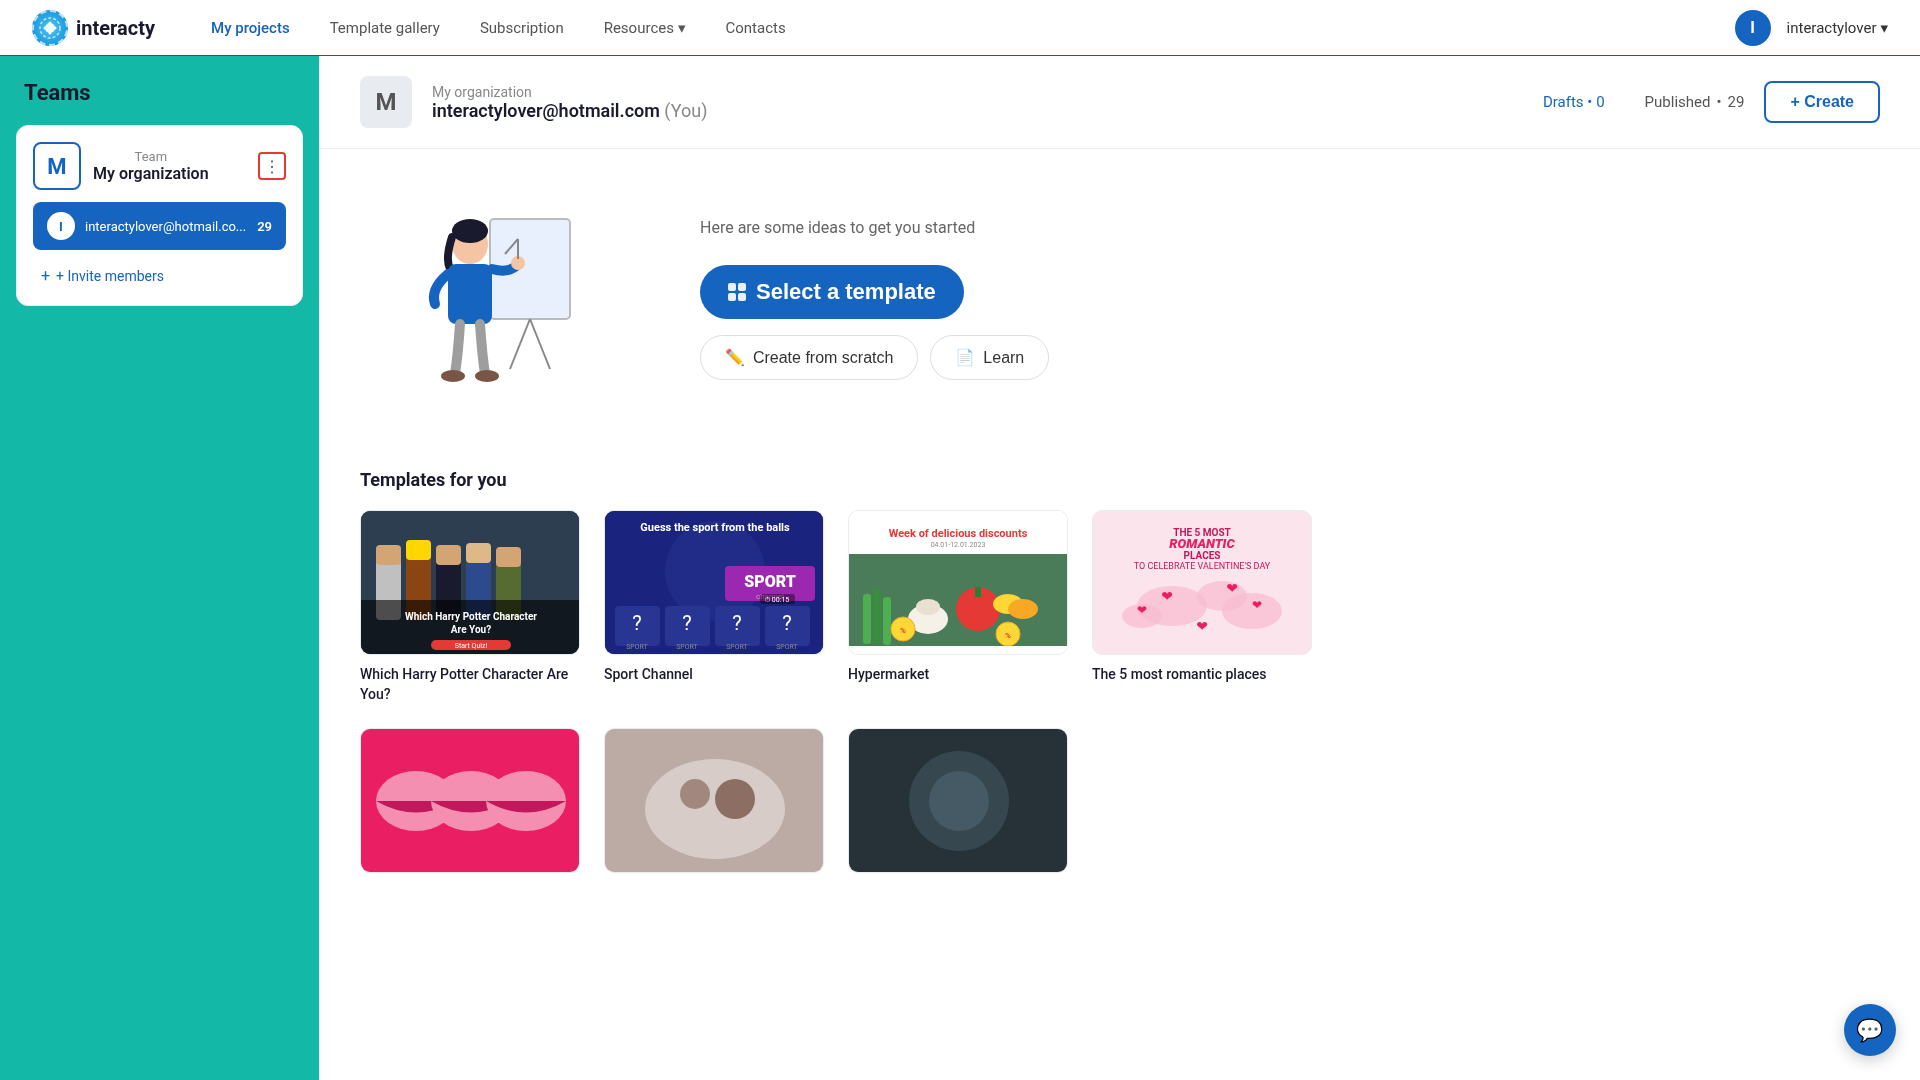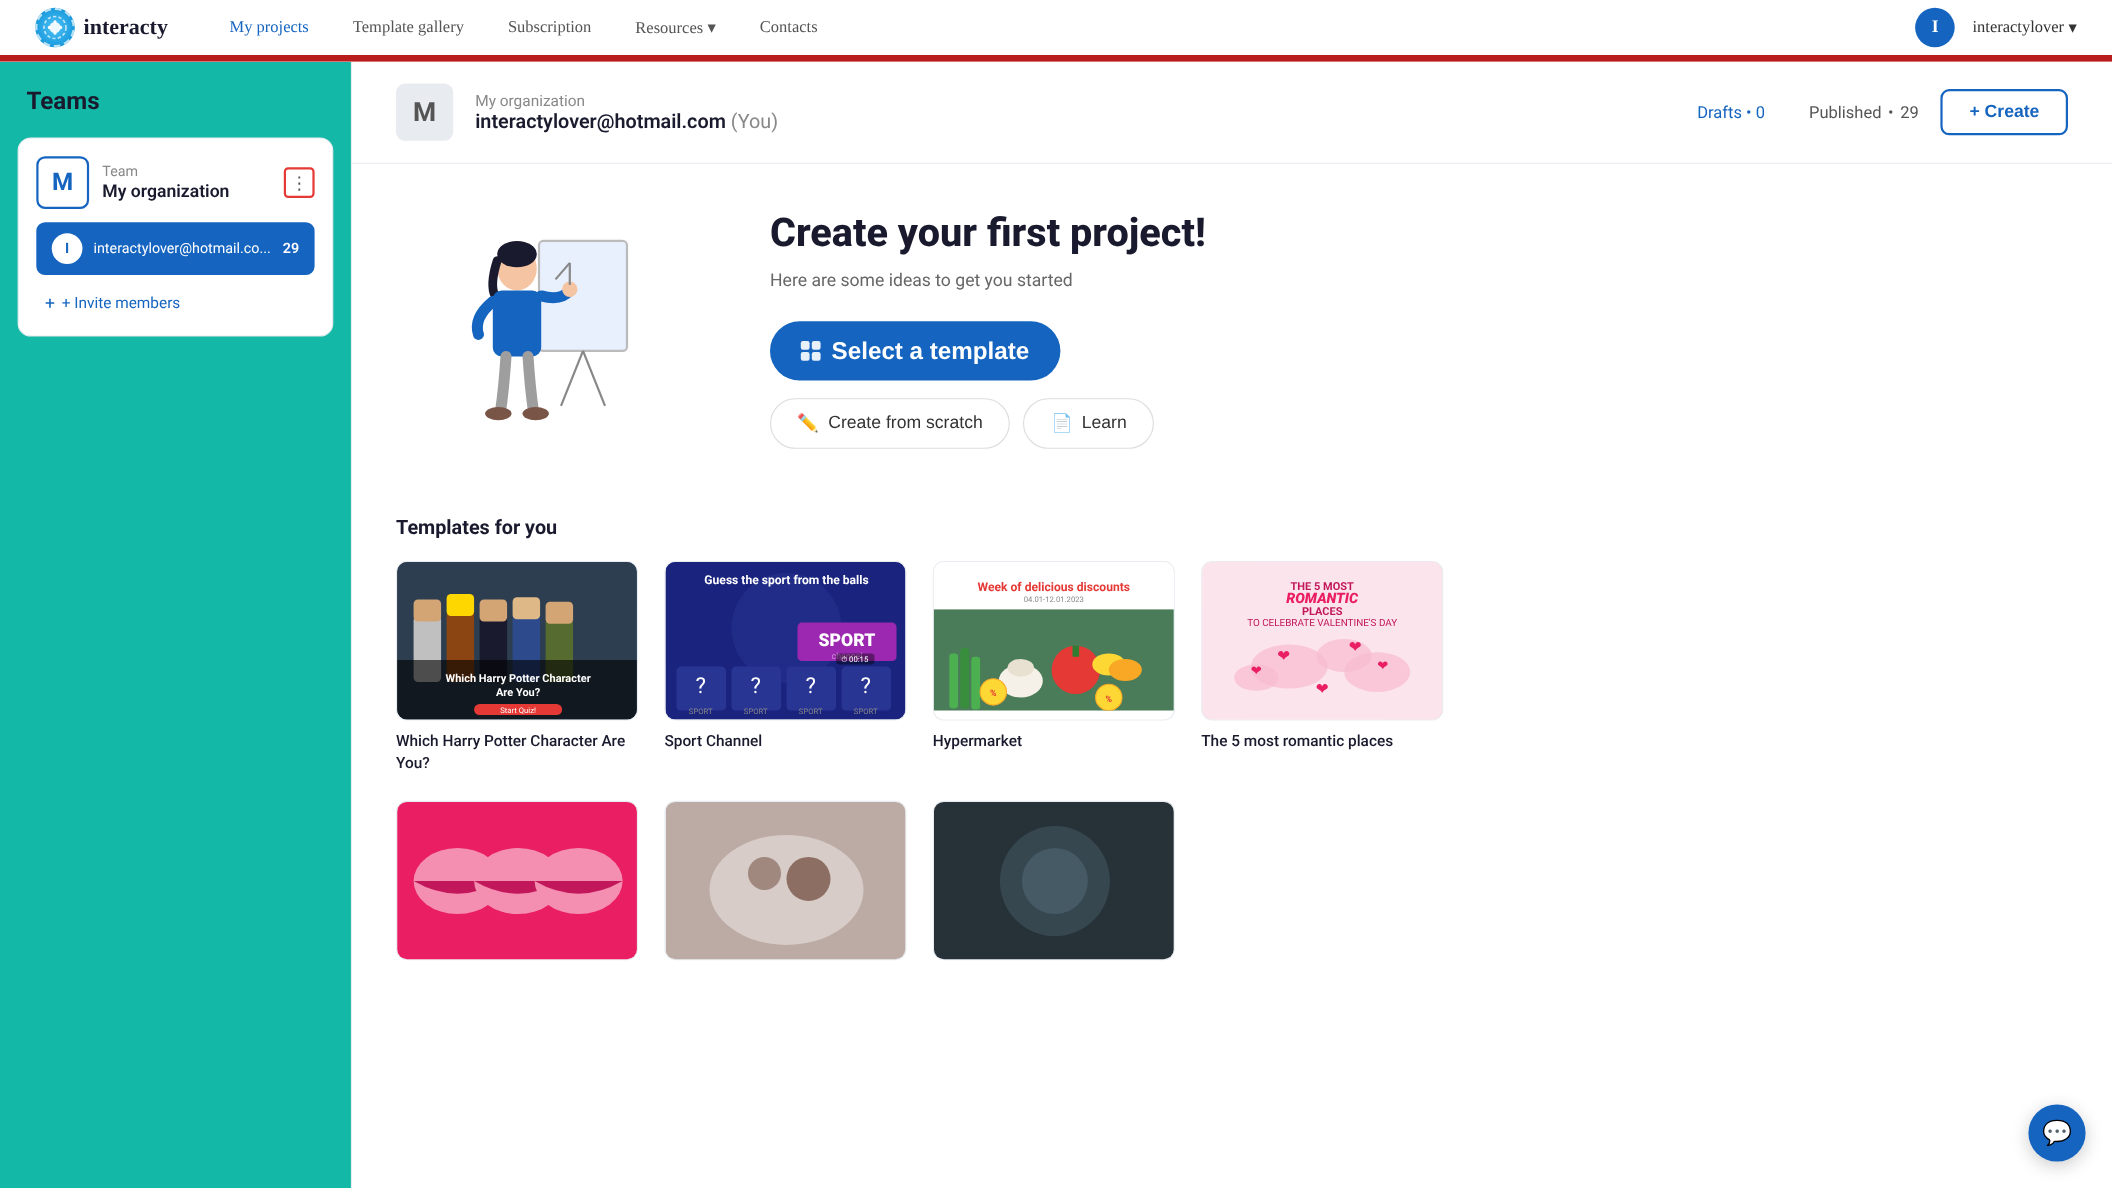--- a/index.html
+++ b/index.html
@@ -5,25 +5,24 @@
     * { margin: 0; padding: 0; box-sizing: border-box; }
     body { font-family: -apple-system, BlinkMacSystemFont, 'Segoe UI', Roboto, sans-serif; background: #f0f4f8; width: 1920px; height: 1080px; overflow: hidden; }
 
     
     .navbar {
       background: #fff;
       height: 56px;
       display: flex;
       align-items: center;
       padding: 12px 32px;
-      border-bottom: 6px solid #b91c1c;
+      border-bottom: 1px solid #b91c1c;
       position: fixed;
       top: 0; left: 0; right: 0;
       z-index: 100;
-      font-family: Liberation Serif, serif;
     }
     .navbar-logo {
       display: flex;
       align-items: center;
       gap: 8px;
       margin-right: 40px;
     }
     .logo-icon {
       width: 36px; height: 36px;
       background: radial-gradient(circle, #4fc3f7, #0288d1);
@@ -96,21 +95,21 @@
       margin-bottom: 12px;
     }
     .team-header-left { display: flex; align-items: center; gap: 12px; }
     .team-avatar {
       width: 48px; height: 48px;
       border: 2px solid #1565c0;
       border-radius: 8px;
       display: flex; align-items: center; justify-content: center;
       font-size: 22px; font-weight: 700; color: #1565c0;
     }
-    .team-info { display: flex; flex-direction: column; }
+    .team-info { display: flex; flex-direction: column; align-items: center; }
     .team-label { font-size: 13px; color: #888; }
     .team-name { font-size: 16px; font-weight: 600; color: #1a1a2e; }
     .team-menu-btn {
       width: 28px; height: 28px;
       border: 2px solid #e53935;
       border-radius: 4px;
       display: flex; align-items: center; justify-content: center;
       cursor: pointer;
       color: #555;
       font-size: 16px;
@@ -417,21 +416,20 @@
 
           <ellipse cx="53" cy="187" rx="12" ry="6" fill="#795548"></ellipse>
           <ellipse cx="87" cy="187" rx="12" ry="6" fill="#795548"></ellipse>
 
           <line x1="118" y1="70" x2="118" y2="50" stroke="#888" stroke-width="2"></line>
           <line x1="118" y1="50" x2="105" y2="65" stroke="#888" stroke-width="2"></line>
         </svg>
       </div>
 
       <div class="hero-text">
-        <h1 class="hero-title">Create your first project!</h1>
         <p class="hero-subtitle">Here are some ideas to get you started</p>
         <div class="hero-actions">
           <button class="btn-primary">
             <span style="display:grid; grid-template-columns:1fr 1fr; gap:2px; width:18px; height:18px;">
               <span style="background:rgba(255,255,255,0.9); border-radius:2px;"></span>
               <span style="background:rgba(255,255,255,0.9); border-radius:2px;"></span>
               <span style="background:rgba(255,255,255,0.9); border-radius:2px;"></span>
               <span style="background:rgba(255,255,255,0.9); border-radius:2px;"></span>
             </span>
             <span>Select a template</span>

